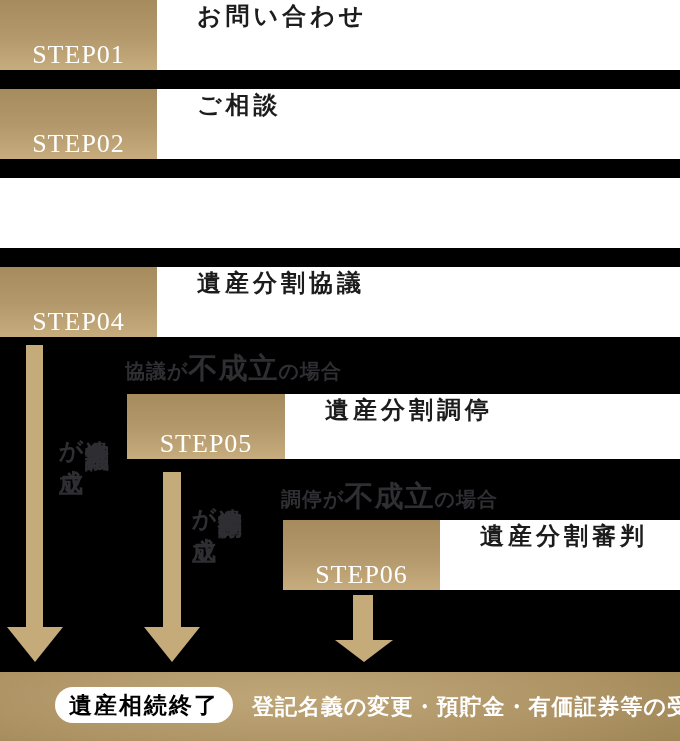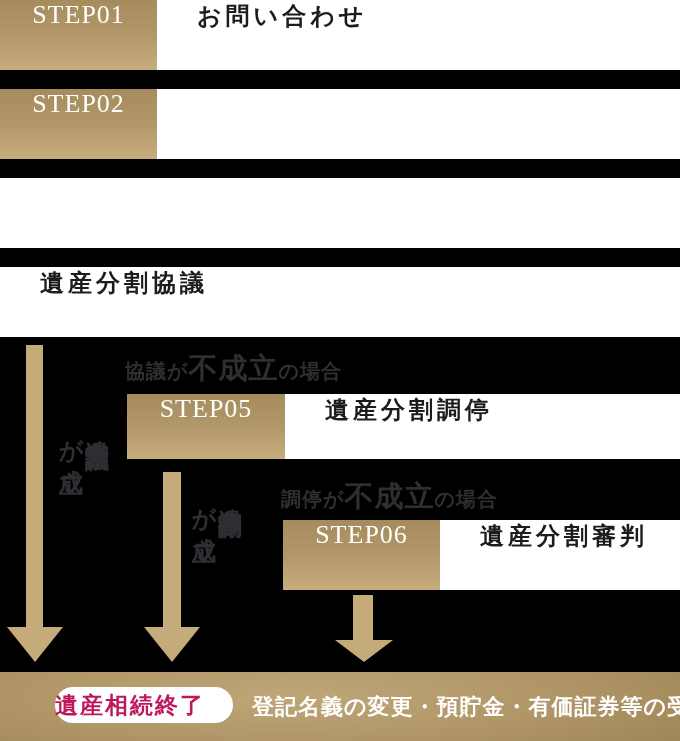--- a/index.html
+++ b/index.html
@@ -18,21 +18,21 @@
   .midblack{top:337px;height:335px}
 
   
   .srow{position:absolute;height:70px;display:flex}
   .row1{top:0;left:0;width:680px}
   .row2{top:89px;left:0;width:628px}
   .row3{top:178px;left:0;width:680px}
   .row4{top:267px;left:0;width:680px}
   .row5{top:394px;left:127px;width:553px;height:65px}
   .row6{top:520px;left:283px;width:397px;height:70px}
-  .badge{width:157px;flex:0 0 157px;display:flex;align-items:flex-start;justify-content:center;
+  .badge{width:157px;flex:0 0 157px;display:flex;align-items:flex-end;justify-content:center;
          background:linear-gradient(180deg,var(--gold-dark) 0%,var(--gold-mid) 52%,var(--gold-light) 100%);
          color:#fff;font-size:26px;letter-spacing:1px}
   .row5 .badge{flex-basis:158px}
   .scontent{flex:1;background:#fff;display:flex;align-items:flex-start;padding-left:40px;
             color:var(--ink);font-size:24px;font-weight:700;letter-spacing:4px}
 
   
   .caption{position:absolute;color:var(--muted);letter-spacing:1px;font-size:20px;font-weight:700;white-space:nowrap}
   .caption .em{font-size:29px}
   .cap1{left:125px;top:349px}
@@ -54,21 +54,21 @@
   .a1h{left:7px;top:627px}
   .a2s{left:163px;top:472px;width:18px;height:155px}
   .a2h{left:144px;top:627px}
   .a3s{left:353px;top:595px;width:20px;height:45px}
   .a3h{left:335px;top:640px;border-left-width:29px;border-right-width:29px;border-top-width:22px}
 
   
   .band{position:absolute;left:0;top:672px;width:680px;height:69px;
         background:radial-gradient(ellipse 90% 150% at 42% 35%,#bfa678 0%,#ad9364 52%,#927a4b 100%)}
   .pill{position:absolute;left:55px;top:15px;width:178px;height:36px;border-radius:18px;background:#fff;
-        display:flex;align-items:center;color:#be185d;font-size:23px;font-weight:600;letter-spacing:2px}
+        display:flex;align-items:center;justify-content:center;color:#000000;font-size:23px;font-weight:600;letter-spacing:2px}
   .note{position:absolute;left:252px;top:0;height:69px;display:flex;align-items:center;
         color:#fff;font-size:22px;font-weight:600;letter-spacing:1px;white-space:nowrap}
 </style>
 </head>
 <body>
 
 <div class="stage">
 
   <div class="bar bar1"></div>
   <div class="bar bar2"></div>
@@ -81,24 +81,30 @@
       </div>
     <div class="scontent">
         <span>お問い合わせ</span>
       </div>
   </div>
 
   <div class="srow row2">
     <div class="badge">
         <span>STEP02</span>
       </div>
+    <div class="scontent">
+        <span>ご相談</span>
+      </div>
   </div>
 
 
   <div class="srow row4">
+    <div class="badge">
+        <span>STEP04</span>
+      </div>
     <div class="scontent">
         <span>遺産分割協議</span>
       </div>
   </div>
 
   <div class="shaft a1s"></div>
   <div class="head a1h"></div>
   <div class="vtext vt1">
     <span>遺産分割協議</span>
     <span>が成立</span>

